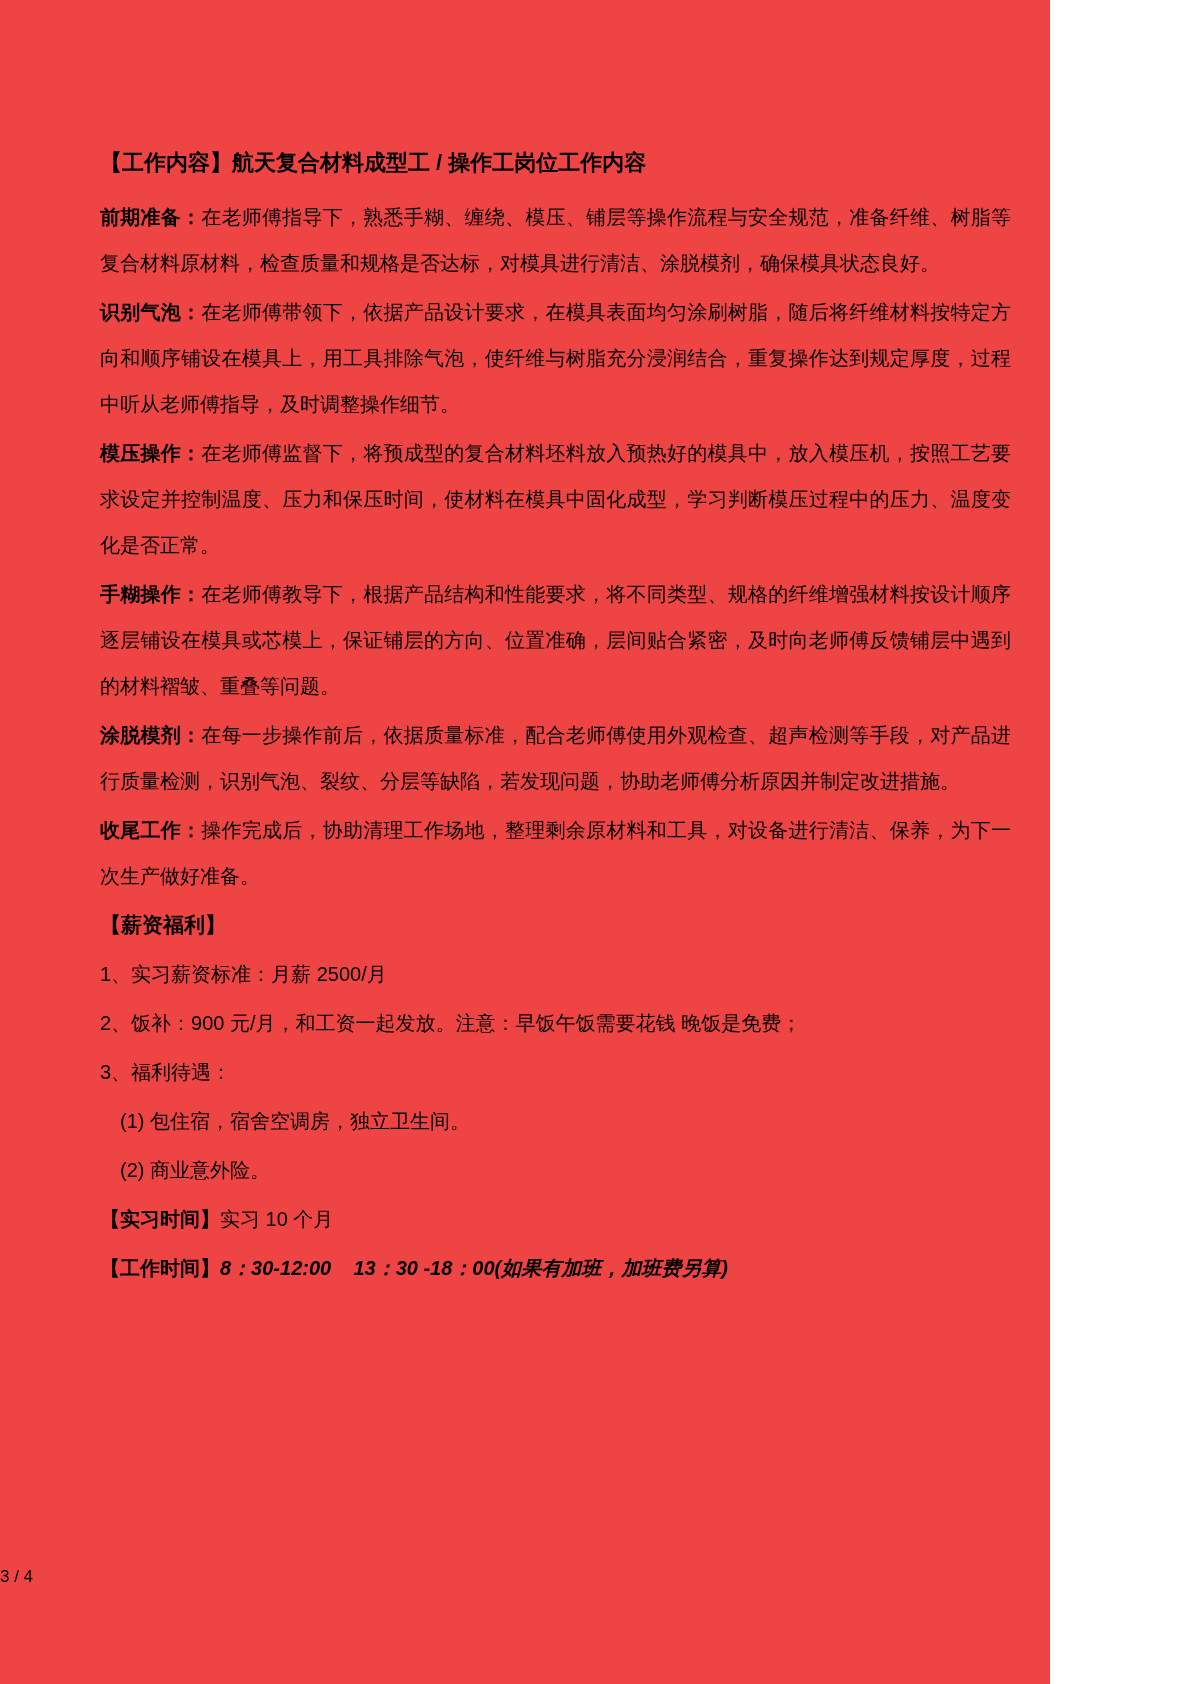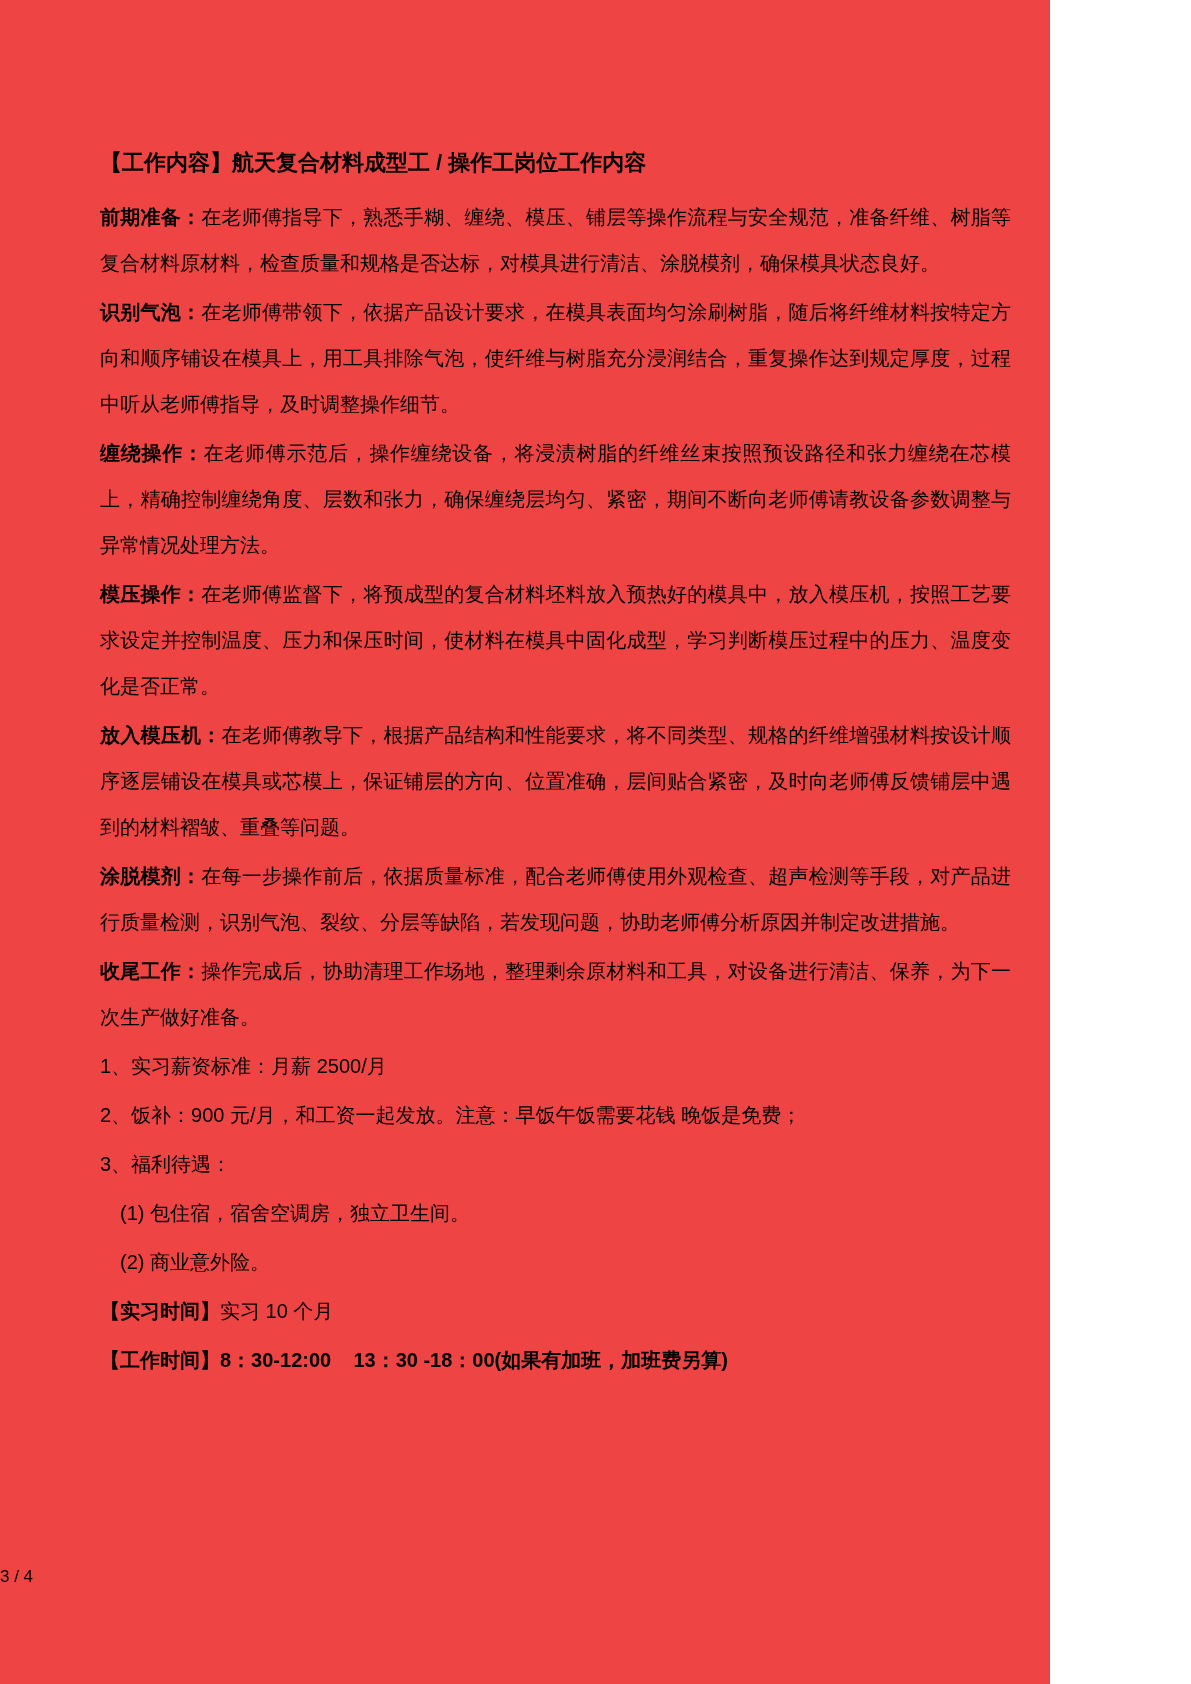--- a/index.html
+++ b/index.html
@@ -46,20 +46,21 @@
     line-height: 46px;
   }
   .indent {
     padding-left: 20px;
   }
   .bold-line {
     font-weight: bold;
   }
   .pre {
     white-space: pre-wrap;
+    font-style: italic;
   }
   .footer {
     position: absolute;
     left: 0;
     right: 0;
     top: 1566px;
     text-align: left;
     font-size: 17px;
     line-height: 22px;
     color: #000000;
@@ -70,30 +71,30 @@
 
 <div class="page">
   <div class="content">
 
     <p class="title">【工作内容】航天复合材料成型工 / 操作工岗位工作内容</p>
 
     <p class="para"><span class="label">前期准备：</span><span>在老师傅指导下，熟悉手糊、缠绕、模压、铺层等操作流程与安全规范，准备纤维、树脂等复合材料原材料，检查质量和规格是否达标，对模具进行清洁、涂脱模剂，确保模具状态良好。</span></p>
 
     <p class="para"><span class="label">识别气泡：</span><span>在老师傅带领下，依据产品设计要求，在模具表面均匀涂刷树脂，随后将纤维材料按特定方向和顺序铺设在模具上，用工具排除气泡，使纤维与树脂充分浸润结合，重复操作达到规定厚度，过程中听从老师傅指导，及时调整操作细节。</span></p>
 
-    <p class="para"><span class="label">缠绕操作：</span><span>在老师傅示范后，操作缠绕设备，将浸渍树脂的纤维丝束按照预设路径和张力缠绕在芯模上，精确控制缠绕角度、层数和张力，确保缠绕层均匀、紧密，期间不断向老师傅请教设备参数调整与异常情况处理方法。</span></p>
 
     <p class="para"><span class="label">模压操作：</span><span>在老师傅监督下，将预成型的复合材料坯料放入预热好的模具中，放入模压机，按照工艺要求设定并控制温度、压力和保压时间，使材料在模具中固化成型，学习判断模压过程中的压力、温度变化是否正常。</span></p>
 
-    <p class="para"><span class="label">放入模压机：</span><span>在老师傅教导下，根据产品结构和性能要求，将不同类型、规格的纤维增强材料按设计顺序逐层铺设在模具或芯模上，保证铺层的方向、位置准确，层间贴合紧密，及时向老师傅反馈铺层中遇到的材料褶皱、重叠等问题。</span></p>
+    <p class="para"><span class="label">手糊操作：</span><span>在老师傅教导下，根据产品结构和性能要求，将不同类型、规格的纤维增强材料按设计顺序逐层铺设在模具或芯模上，保证铺层的方向、位置准确，层间贴合紧密，及时向老师傅反馈铺层中遇到的材料褶皱、重叠等问题。</span></p>
 
     <p class="para"><span class="label">涂脱模剂：</span><span>在每一步操作前后，依据质量标准，配合老师傅使用外观检查、超声检测等手段，对产品进行质量检测，识别气泡、裂纹、分层等缺陷，若发现问题，协助老师傅分析原因并制定改进措施。</span></p>
 
     <p class="para"><span class="label">收尾工作：</span><span>操作完成后，协助清理工作场地，整理剩余原材料和工具，对设备进行清洁、保养，为下一次生产做好准备。</span></p>
 
+    <p class="heading">【薪资福利】</p>
 
     <p class="para">1、实习薪资标准：月薪 2500/月</p>
 
     <p class="para">2、饭补：900 元/月，和工资一起发放。注意：早饭午饭需要花钱 晚饭是免费；</p>
 
     <p class="para">3、福利待遇：</p>
 
     <p class="para indent">(1) 包住宿，宿舍空调房，独立卫生间。</p>
 
     <p class="para indent">(2) 商业意外险。</p>

